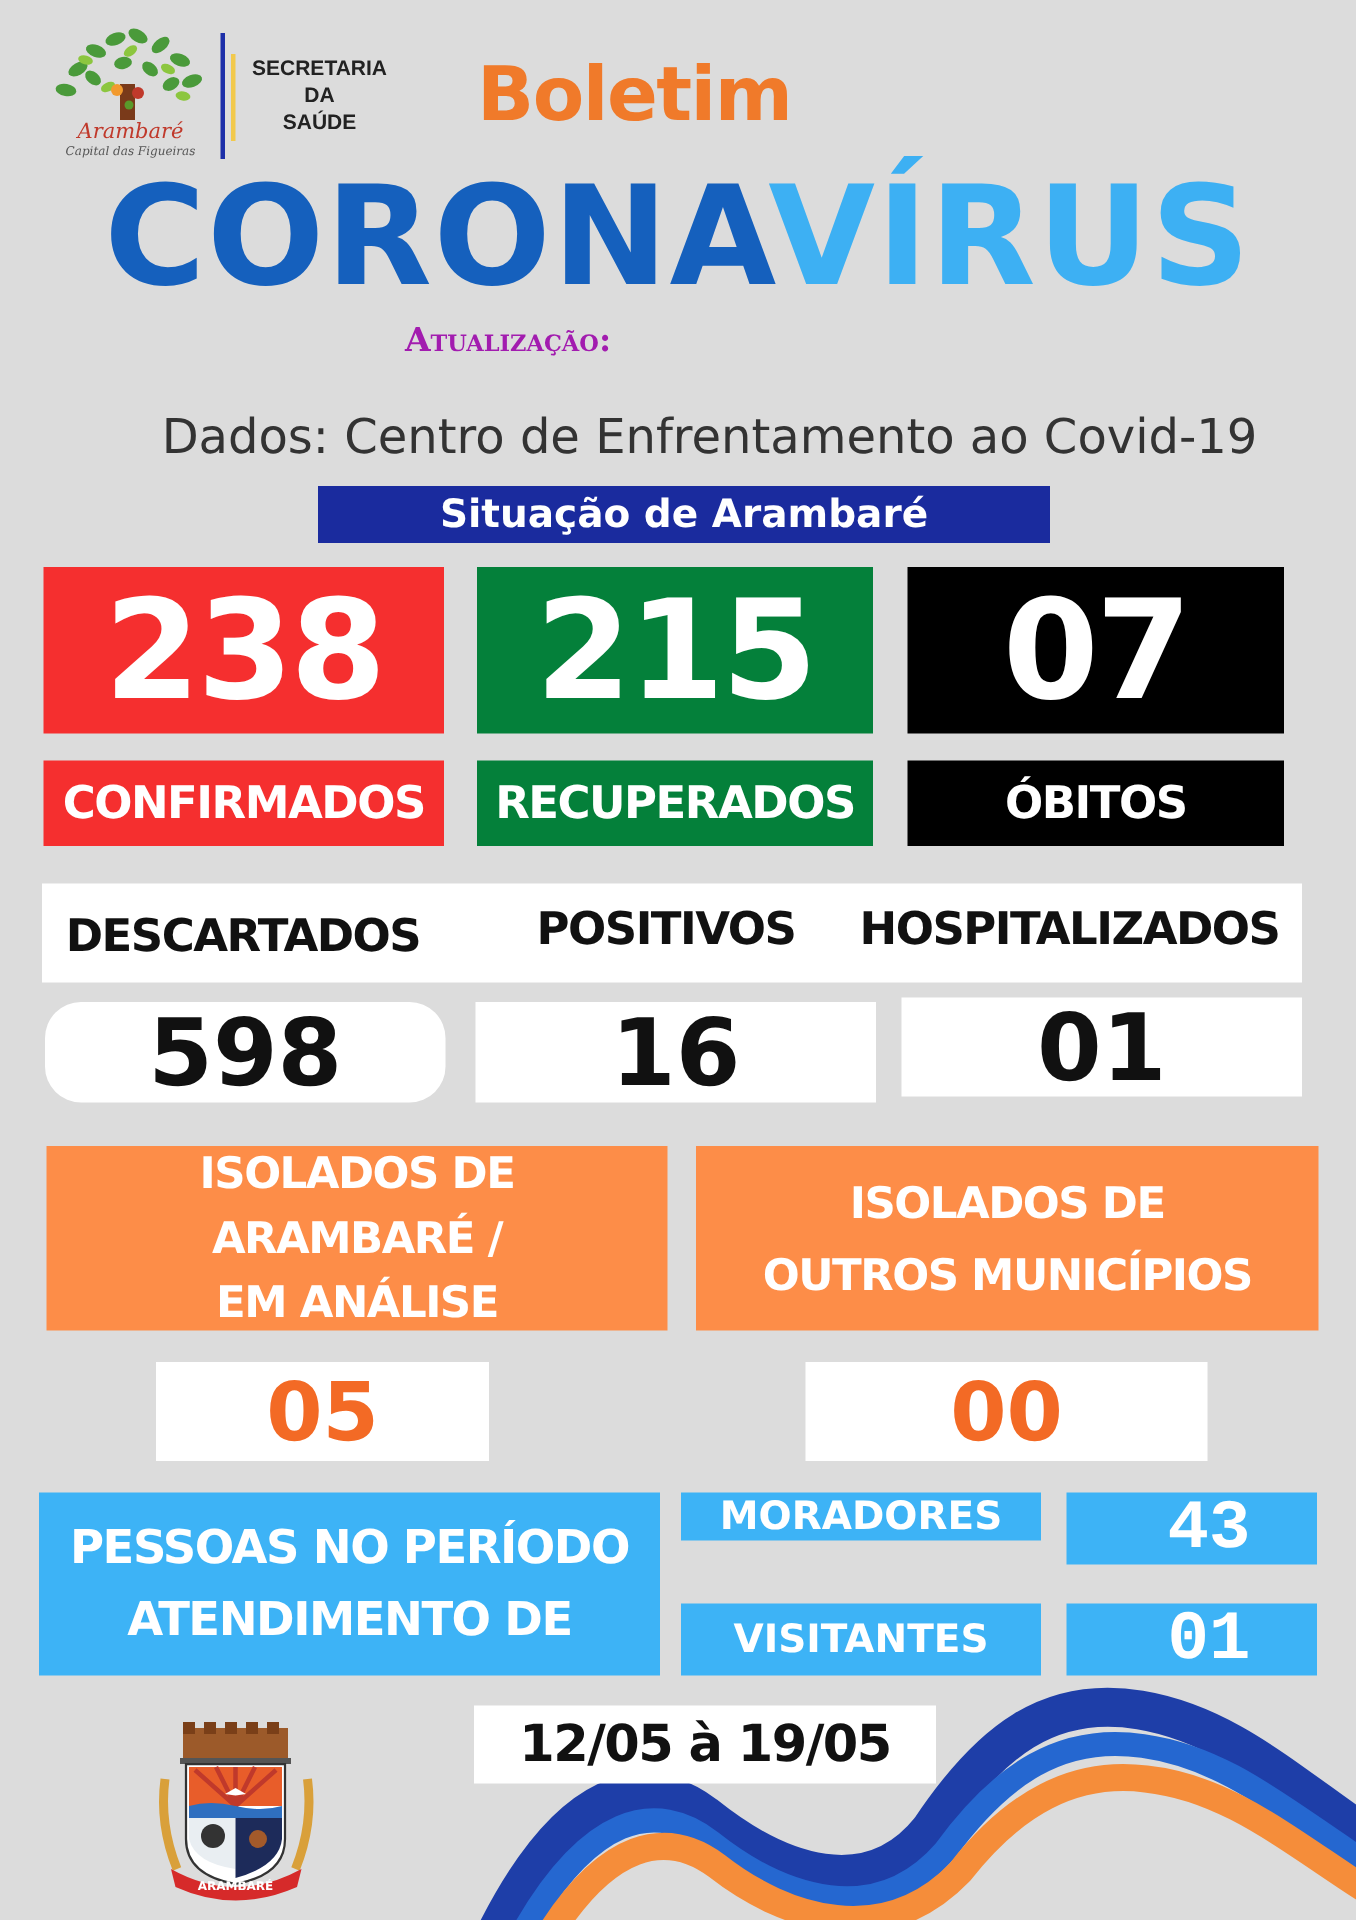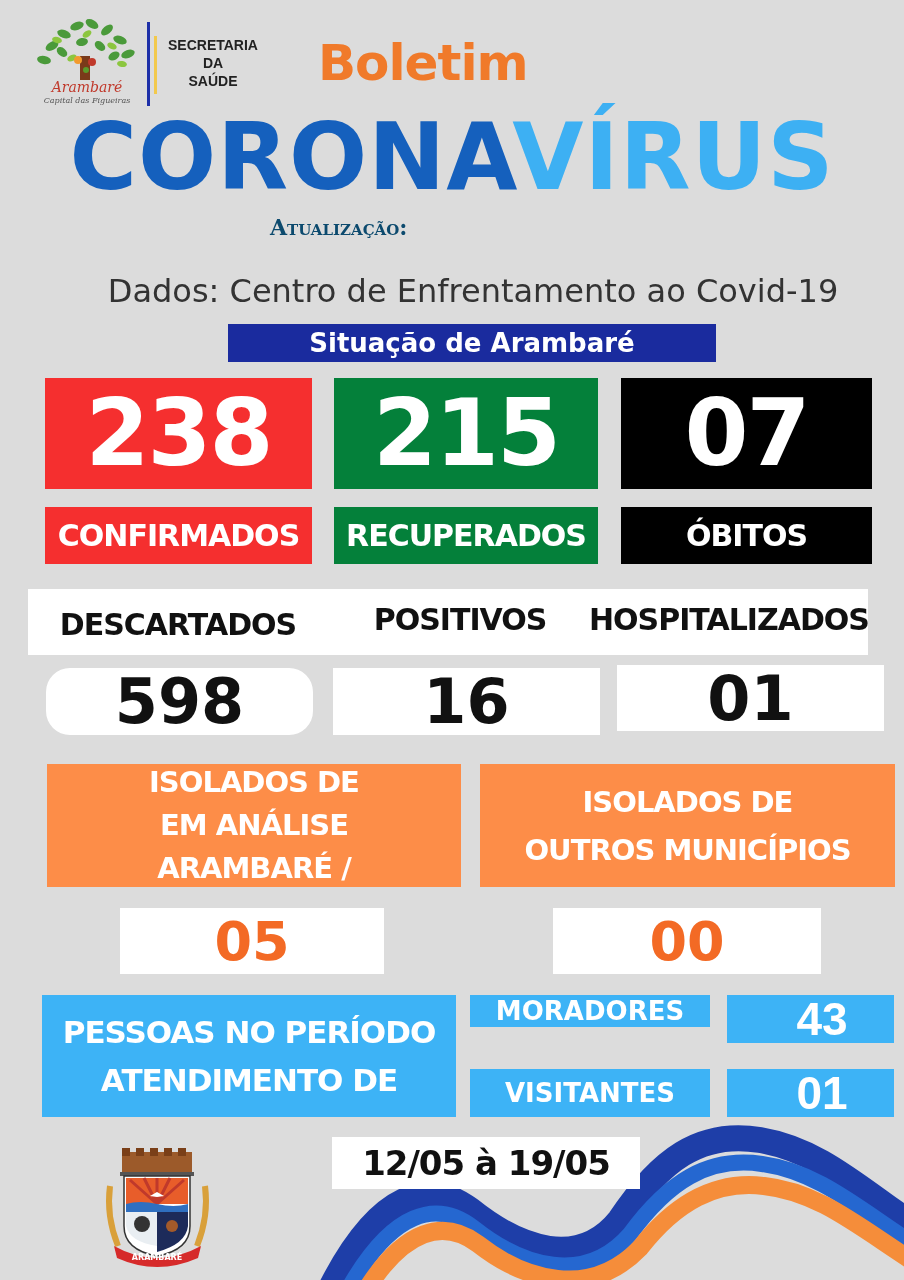--- a/index.html
+++ b/index.html
@@ -3,34 +3,34 @@
 <meta charset="utf-8">
 <style>
   * { box-sizing: border-box; margin: 0; padding: 0; }
   html, body { width: 904px; height: 1280px; overflow: hidden; }
   body {
     background: #dcdcdc;
     position: relative;
     font-family: "Liberation Sans", "DejaVu Sans", sans-serif;
   }
   .abs { position: absolute; }
-  .center { display: flex; align-items: center; justify-content: center; text-align: center; margin-left: 16px; }
+  .center { display: flex; align-items: center; justify-content: center; text-align: center; }
 
   
   #logo-tree { left: 32px; top: 16px; width: 110px; height: 90px; }
   #logo-divider-blue { left: 147px; top: 22px; width: 3px; height: 84px; background: #1d2fa8; }
   #logo-divider-yellow { left: 154px; top: 36px; width: 3px; height: 58px; background: #f2c94c; }
   #secretaria { left: 158px; top: 36px; width: 110px; font-size: 14px; line-height: 18px; color: #222; text-align: center; font-weight: bold; }
 
   #boletim { left: 318px; top: 34px; font-size: 50px; color: #f07a2a; font-weight: bold; font-family: "DejaVu Sans", sans-serif; letter-spacing: -1px; }
   #title { left: 0; top: 108px; width: 904px; text-align: center; font-size: 92px; font-weight: bold; letter-spacing: 1px; font-family: "DejaVu Sans", sans-serif; line-height: 100px; }
   #title .t1 { color: #1560bd; }
   #title .t2 { color: #3db0f3; }
 
-  #atualizacao { left: 270px; top: 214px; font-size: 22px; font-family: "DejaVu Serif", serif; font-weight: bold; color: #0c4a6e; font-variant: small-caps; }
+  #atualizacao { left: 270px; top: 214px; font-size: 22px; font-family: "DejaVu Serif", serif; font-weight: bold; color: #a21caf; font-variant: small-caps; }
   #dados { left: 0; top: 272px; width: 904px; text-align: center; font-size: 32px; color: #333; font-family: "DejaVu Sans", sans-serif; font-weight: normal; letter-spacing: 0px; padding-left: 42px; }
 
   #situacao { left: 212px; top: 324px; width: 488px; height: 38px; background: #1a2b9e; color: #fff; font-size: 26px; font-weight: bold; font-family: "DejaVu Sans", sans-serif; }
 
   .big { color: #fff; font-weight: bold; font-size: 92px; font-family: "DejaVu Sans", sans-serif; letter-spacing: -2px; }
   .lbl { color: #fff; font-weight: bold; font-size: 30px; font-family: "DejaVu Sans", sans-serif; letter-spacing: -1px; }
   .red { background: #f52f2f; }
   .green { background: #04803a; }
   .black { background: #000; }
 
@@ -38,21 +38,21 @@
   .blk-lbl { color: #111; font-weight: bold; font-size: 30px; font-family: "DejaVu Sans", sans-serif; letter-spacing: -1px; }
   .blk-num { color: #111; font-weight: bold; font-size: 62px; font-family: "DejaVu Sans", sans-serif; }
 
   .orange { background: #fd8d48; }
   .or-lbl { color: #fff; font-weight: bold; font-size: 29px; line-height: 43px; font-family: "DejaVu Sans", sans-serif; letter-spacing: -1px; }
   .or-num { color: #f36a25; font-weight: bold; font-size: 54px; font-family: "DejaVu Sans", sans-serif; }
 
   .sky { background: #3db3f6; }
   .sky-lbl { color: #fff; font-weight: bold; font-size: 31px; line-height: 48px; font-family: "DejaVu Sans", sans-serif; letter-spacing: -1px; }
   .sky-sm { color: #fff; font-weight: bold; font-size: 26px; font-family: "DejaVu Sans", sans-serif; }
-  .sky-num { color: #fff; font-weight: bold; font-size: 46px; font-family: Liberation Sans, sans-serif; padding-left: 23px; }
+  .sky-num { color: #fff; font-weight: bold; font-size: 46px; font-family: Liberation Mono, monospace; padding-left: 23px; }
 
   #period { left: 316px; top: 1137px; width: 308px; height: 52px; background: #fff; color: #111; font-size: 34px; font-weight: bold; font-family: "DejaVu Sans", sans-serif; letter-spacing: -1px; }
 
   #waves { left: 0; top: 1120px; width: 904px; height: 160px; }
   #crest { left: 100px; top: 1146px; width: 115px; height: 122px; }
 </style>
 </head>
 <body>
 
 <svg id="logo-tree" class="abs" viewBox="0 0 110 90">
@@ -113,31 +113,31 @@
 <div class="abs center blk-lbl" style="left:335px;top:592px;width:218px;height:54px;">POSITIVOS</div>
 <div class="abs center blk-lbl" style="left:562px;top:592px;width:302px;height:54px;">HOSPITALIZADOS</div>
 
 <div class="abs center white blk-num" style="left:30px;top:668px;width:267px;height:67px;border-radius:24px;">598</div>
 <div class="abs center white blk-num" style="left:317px;top:668px;width:267px;height:67px;">16</div>
 <div class="abs center white blk-num" style="left:601px;top:665px;width:267px;height:66px;">01</div>
 
 <div class="abs center orange" style="left:31px;top:764px;width:414px;height:123px;">
   <div class="or-lbl">
     <div>ISOLADOS DE</div>
+    <div>ARAMBARÉ /</div>
     <div>EM ANÁLISE</div>
-    <div>ARAMBARÉ /</div>
   </div>
 </div>
 <div class="abs center orange" style="left:464px;top:764px;width:415px;height:123px;">
   <div class="or-lbl" style="line-height:48px;">
     <div>ISOLADOS DE</div>
     <div>OUTROS MUNICÍPIOS</div>
   </div>
 </div>
-<div class="abs center white or-num" style="left:104px;top:908px;width:264px;height:66px;">05</div>
+<div class="abs center white or-num" style="left:104px;top:908px;width:222px;height:66px;">05</div>
 <div class="abs center white or-num" style="left:537px;top:908px;width:268px;height:66px;">00</div>
 
 <div class="abs center sky" style="left:26px;top:995px;width:414px;height:122px;">
   <div class="sky-lbl">
     <div>PESSOAS NO PERÍODO</div>
     <div>ATENDIMENTO DE</div>
   </div>
 </div>
 <div class="abs center sky sky-sm" style="left:454px;top:995px;width:240px;height:32px;">MORADORES</div>
 <div class="abs center sky sky-num" style="left:711px;top:995px;width:167px;height:48px;">43</div>

